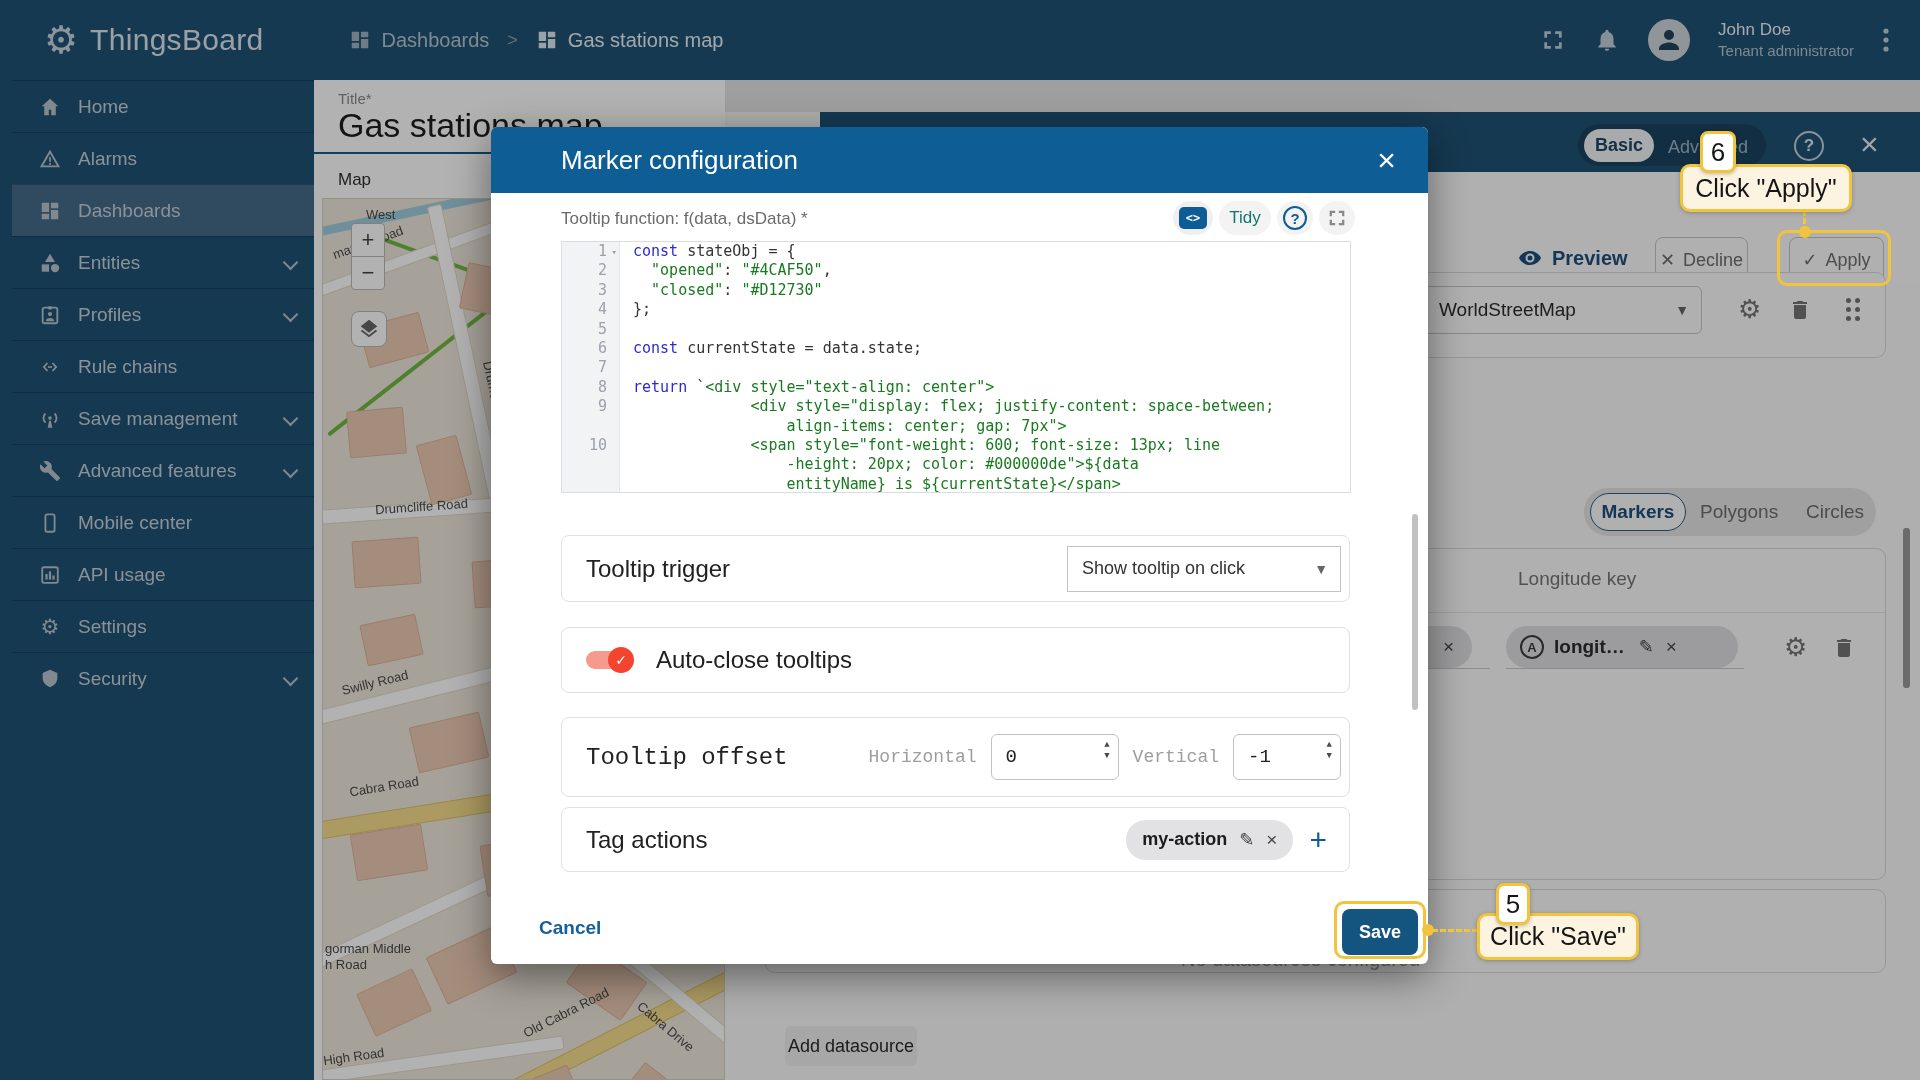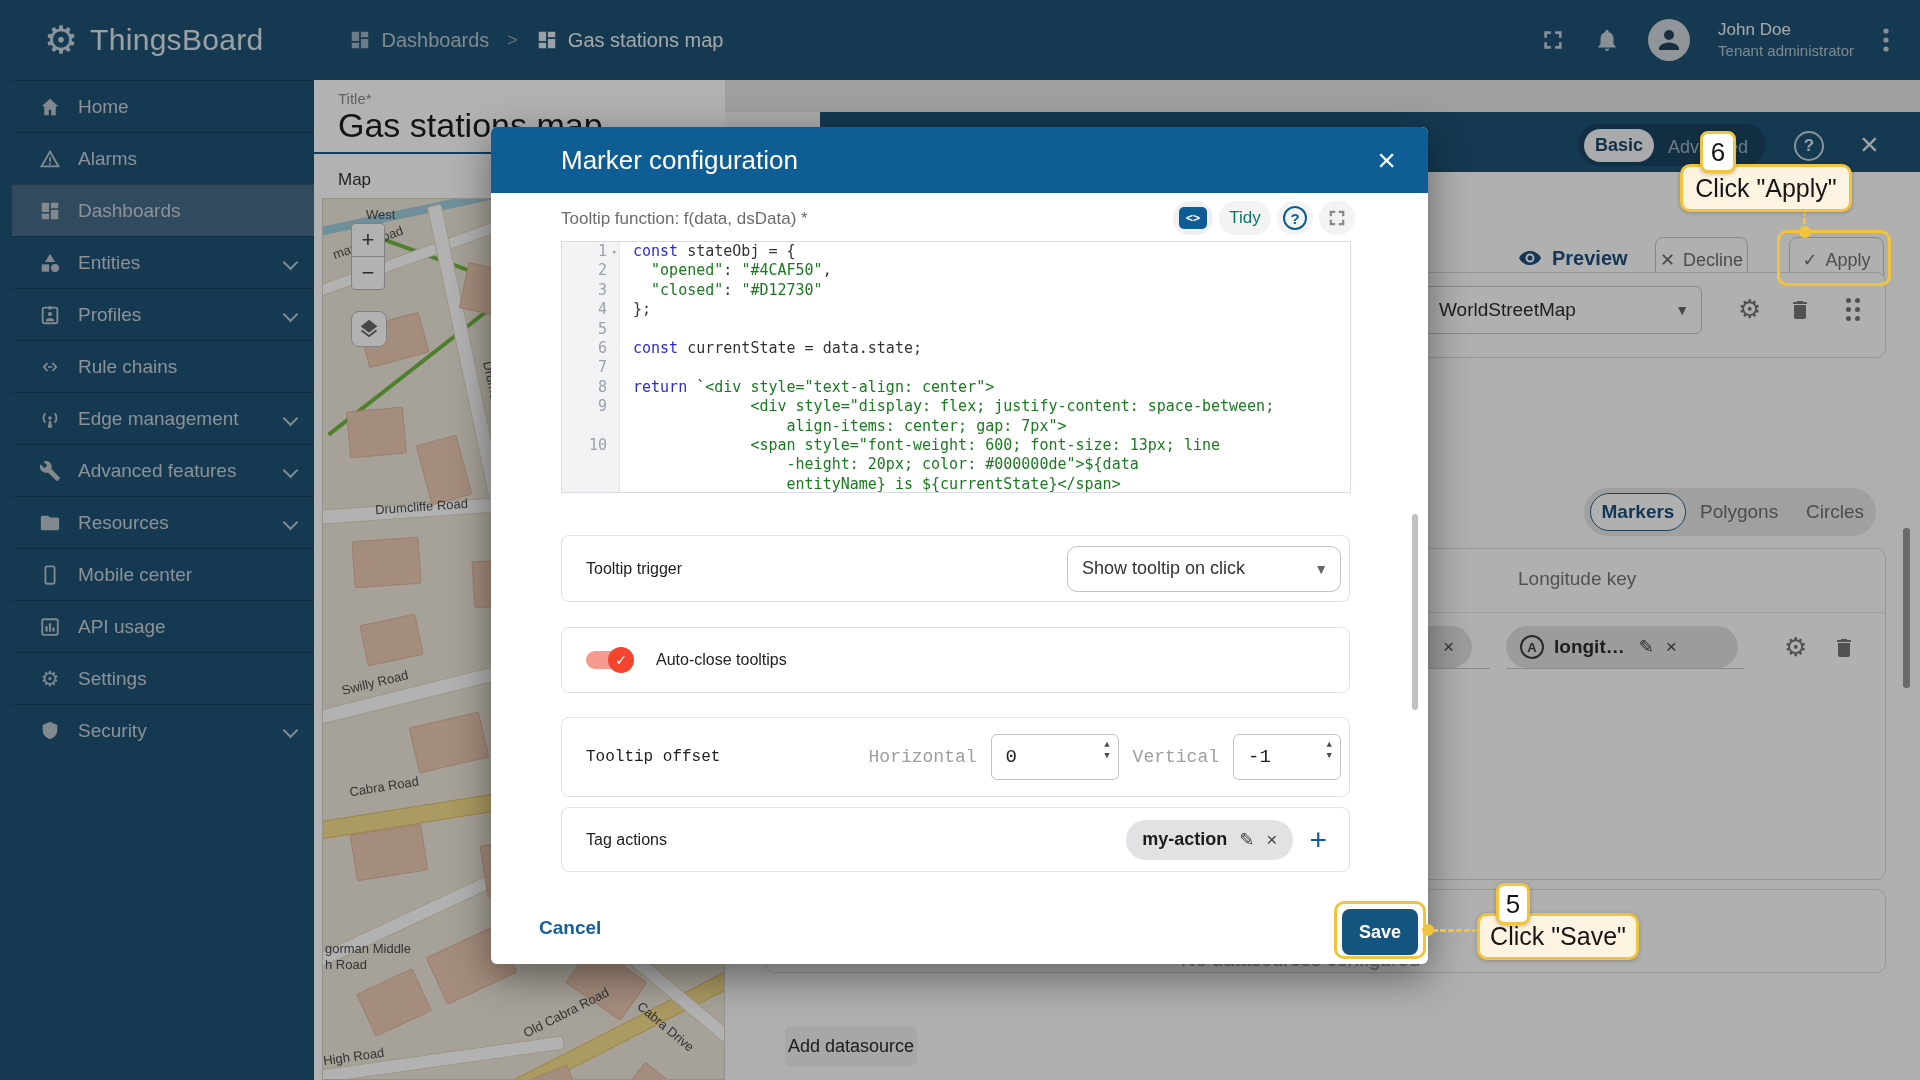--- a/index.html
+++ b/index.html
@@ -119,22 +119,22 @@
          padding-right:12px;box-sizing:border-box;flex:none;position:relative;}
   .c-num .fold{font-style:normal;font-size:9px;color:#9aa2ad;position:absolute;right:2px;top:1px;}
   .c-txt{white-space:pre;padding-left:13px;color:#333;}
   .seg-k{color:#2b2bd0;}
   .seg-s{color:#197a1f;}
   .seg-p{color:#333;}
   .m-scroll{position:absolute;left:921px;top:387px;width:6px;height:196px;background:#c1c1c1;border-radius:3px;}
 
   .mrow{position:absolute;left:70px;width:789px;border:1.2px solid #e1e1e1;border-radius:8px;background:#fff;
         display:flex;align-items:center;box-sizing:border-box;}
-  .mrow-label{font-size:16px;color:#212121;margin-left:24px;}
-  .dd{margin-left:auto;margin-right:8px;width:274px;height:46px;border:1.2px solid #c2c2c2;border-radius:10px;
+  .mrow-label{font-size:24px;color:#212121;margin-left:24px;}
+  .dd{margin-left:auto;margin-right:8px;width:274px;height:46px;border:1.2px solid #c2c2c2;border-radius:0;
       display:flex;align-items:center;font-size:18px;color:#333;padding-left:14px;box-sizing:border-box;}
   .toggle{width:46px;height:18px;border-radius:9px;background:#f59a8d;margin-left:24px;position:relative;flex:none;}
   .toggle i{position:absolute;right:-2px;top:-4px;width:26px;height:26px;border-radius:50%;background:#f4432f;
             color:#fff;font-style:normal;font-size:14px;font-weight:700;display:flex;align-items:center;justify-content:center;}
   .ph-label{font-size:18px;color:#9e9e9e;}
   .num-in{height:46px;border:1.2px solid #c2c2c2;border-radius:6px;display:flex;align-items:center;
           font-size:19px;color:#222;padding-left:14px;box-sizing:border-box;position:relative;}
   .spin{position:absolute;right:8px;top:6px;display:flex;flex-direction:column;gap:2px;font-size:9px;color:#4a4a4a;line-height:9px;}
   .chip-sm{margin-left:auto;height:40px;background:#e2e2e4;border-radius:20px;display:flex;align-items:center;
            padding:0 16px;gap:12px;}
@@ -268,39 +268,30 @@
       <span class="s-label">Rule chains</span>
     </div>
     <div class="side-item">
       <span class="s-ico">
         <svg width="22" height="22" viewBox="0 0 24 24" fill="currentColor">
           <circle cx="12" cy="11" r="2"></circle>
           <path d="M7.7 15.3a6 6 0 0 1 0-8.6L6.3 5.3a8 8 0 0 0 0 11.4zM16.3 15.3a6 6 0 0 0 0-8.6l1.4-1.4a8 8 0 0 1 0 11.4z"></path>
           <path d="M11 14h2l1.5 7.5h-5z"></path>
         </svg>
       </span>
-      <span class="s-label">Edge management</span>
+      <span class="s-label">Save management</span>
       <span class="chev"></span>
     </div>
     <div class="side-item">
       <span class="s-ico">
         <svg width="22" height="22" viewBox="0 0 24 24" fill="currentColor">
           <path d="M22.7 19l-9.1-9.1c.9-2.3.4-5-1.5-6.9-2-2-5-2.4-7.4-1.3L9 6 6 9 1.6 4.7C.4 7.1.9 10.1 2.9 12.1c1.9 1.9 4.6 2.4 6.9 1.5l9.1 9.1c.4.4 1 .4 1.4 0l2.3-2.3c.5-.4.5-1.1.1-1.4z"></path>
         </svg>
       </span>
       <span class="s-label">Advanced features</span>
-      <span class="chev"></span>
-    </div>
-    <div class="side-item">
-      <span class="s-ico">
-        <svg width="22" height="22" viewBox="0 0 24 24" fill="currentColor">
-          <path d="M10 4H4a2 2 0 0 0-2 2v12a2 2 0 0 0 2 2h16a2 2 0 0 0 2-2V8a2 2 0 0 0-2-2h-8z"></path>
-        </svg>
-      </span>
-      <span class="s-label">Resources</span>
       <span class="chev"></span>
     </div>
     <div class="side-item">
       <span class="s-ico">
         <svg width="22" height="22" viewBox="0 0 24 24" fill="none" stroke="currentColor" stroke-width="2">
           <rect x="7" y="2.5" width="10" height="19" rx="2"></rect>
         </svg>
       </span>
       <span class="s-label">Mobile center</span>
     </div>

